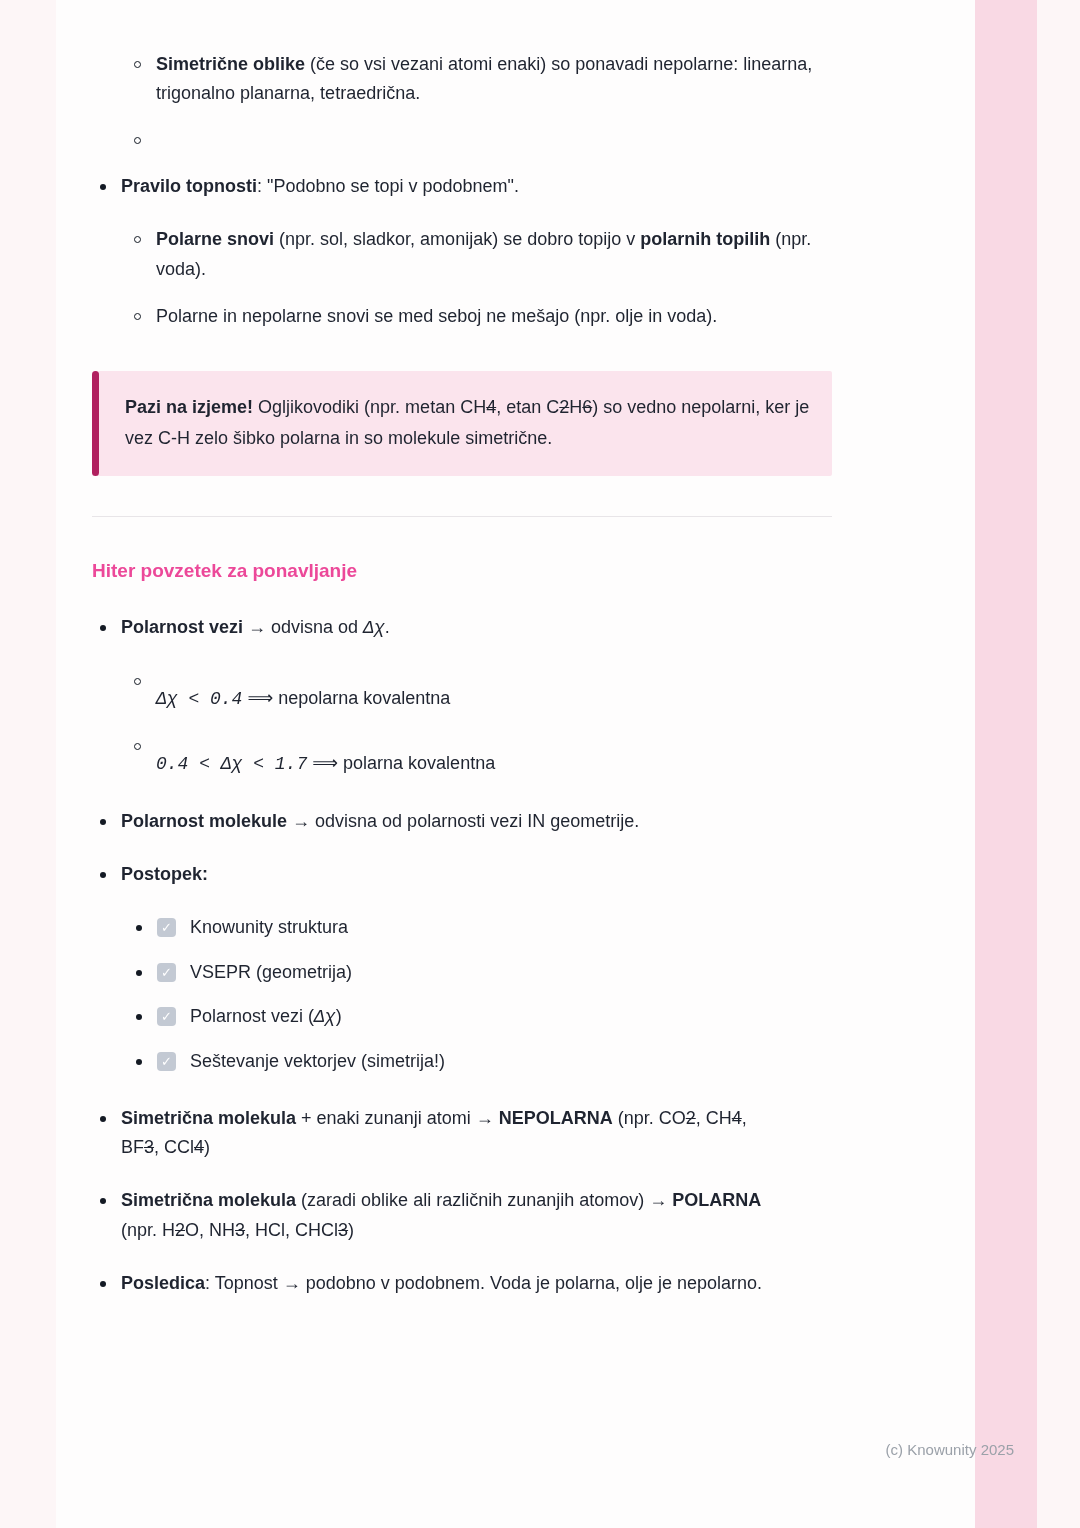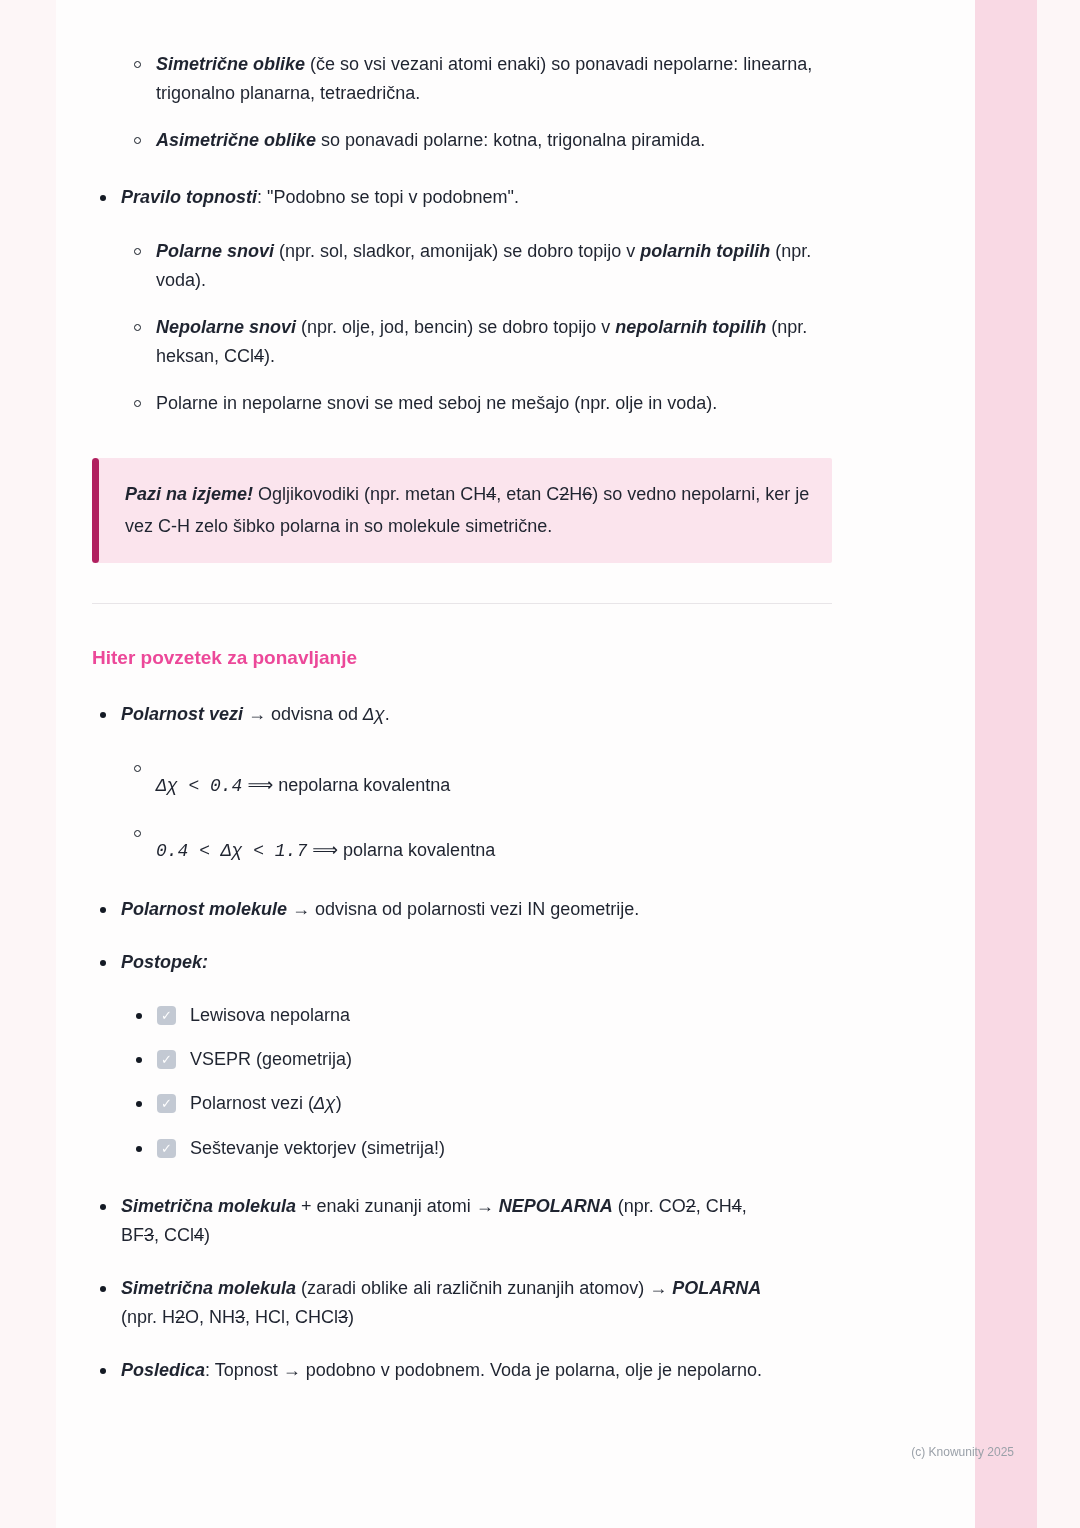--- a/index.html
+++ b/index.html
@@ -32,21 +32,21 @@
     position:absolute;left:92px;top:48px;width:740px;
   }
   
   .li{display:flex;align-items:flex-start;}
   .mk{flex:0 0 auto;margin-right:15px;}
   .dot{width:6px;height:6px;border-radius:50%;background:#141a24;margin-top:12px;}
   .circ{width:7px;height:7px;border-radius:50%;border:1.7px solid #141a24;background:transparent;margin-top:11px;}
   .l1{padding-left:8px;margin-bottom:24px;}
   .l2{padding-left:42px;margin-bottom:18px;}
   .txt{display:block;max-width:660px;}
-  .b{font-weight:700;font-style:italic;}
+  .b{font-weight:700;}
   .st{text-decoration:line-through;}
   .mth{font-family:Liberation Mono, monospace;font-style:italic;}
   
   .check-row{padding-left:44px;margin-bottom:15px;}
   .checkbox{
     flex:0 0 auto;width:19px;height:19px;border-radius:4px;
     background:#c3c9d3;color:#ffffff;
     display:flex;align-items:center;justify-content:center;
     font-size:13px;line-height:1;margin:5px 14px 0 0;
   }
@@ -66,53 +66,48 @@
     border:none;border-top:1px solid #e8e5e8;margin:40px 0 0 0;
   }
   h1.section-heading{
     color:var(--accent);
     font-size:19px;line-height:1.25;
     font-weight:700;margin:42px 0 30px 0;
   }
   .math-line .txt{padding-top:1px;margin-top:16px;}
   .footer{
     position:absolute;right:66px;bottom:66px;
-    color:var(--muted);font-size:12px;z-index:5;
+    color:var(--muted);font-size:15px;z-index:5;
   }
   .top-gap{margin-top:2px;}
   .group-gap{margin-top:28px;}
 </style>
 </head>
 <body>
 
 <div class="card"></div>
 <div class="stripe"></div>
 
 <div class="content">
 
   <div class="li l2 top-gap">
     <span class="mk circ"></span>
     <span class="txt"><span class="b">Simetrične oblike</span><span> (če so vsi vezani atomi enaki) so ponavadi nepolarne: linearna, trigonalno planarna, tetraedrična.</span></span>
   </div>
   <div class="li l2">
     <span class="mk circ"></span>
-    <span class="txt"><span class="b">Asimetrične oblike</span><span> so ponavadi polarne: kotna, trigonalna piramida.</span></span>
   </div>
 
   <div class="li l1 group-gap">
     <span class="mk dot"></span>
     <span class="txt"><span class="b">Pravilo topnosti</span><span>: "Podobno se topi v podobnem".</span></span>
   </div>
   <div class="li l2">
     <span class="mk circ"></span>
     <span class="txt"><span class="b">Polarne snovi</span><span> (npr. sol, sladkor, amonijak) se dobro topijo v </span><span class="b">polarnih topilih</span><span> (npr. voda).</span></span>
-  </div>
-  <div class="li l2">
-    <span class="mk circ"></span>
-    <span class="txt"><span class="b">Nepolarne snovi</span><span> (npr. olje, jod, bencin) se dobro topijo v </span><span class="b">nepolarnih topilih</span><span> (npr. heksan, CCl</span><span class="st">4</span><span>).</span></span>
   </div>
   <div class="li l2">
     <span class="mk circ"></span>
     <span class="txt"><span>Polarne in nepolarne snovi se med seboj ne mešajo (npr. olje in voda).</span></span>
   </div>
 
   <div class="callout">
     <span><span class="b">Pazi na izjeme!</span><span> Ogljikovodiki (npr. metan CH</span><span class="st">4</span><span>, etan C</span><span class="st">2</span><span>H</span><span class="st">6</span><span>) so vedno nepolarni, ker je vez C-H zelo šibko polarna in so molekule simetrične.</span></span>
   </div>
 
@@ -139,21 +134,21 @@
   </div>
 
   <div class="li l1">
     <span class="mk dot"></span>
     <span class="txt"><span class="b">Postopek:</span></span>
   </div>
 
   <div class="li check-row">
     <span class="mk dot"></span>
     <span class="checkbox">✓</span>
-    <span class="txt"><span>Lewisova nepolarna</span></span>
+    <span class="txt"><span>Knowunity struktura</span></span>
   </div>
   <div class="li check-row">
     <span class="mk dot"></span>
     <span class="checkbox">✓</span>
     <span class="txt"><span>VSEPR (geometrija)</span></span>
   </div>
   <div class="li check-row">
     <span class="mk dot"></span>
     <span class="checkbox">✓</span>
     <span class="txt"><span>Polarnost vezi (</span><span class="mth">Δχ</span><span>)</span></span>

